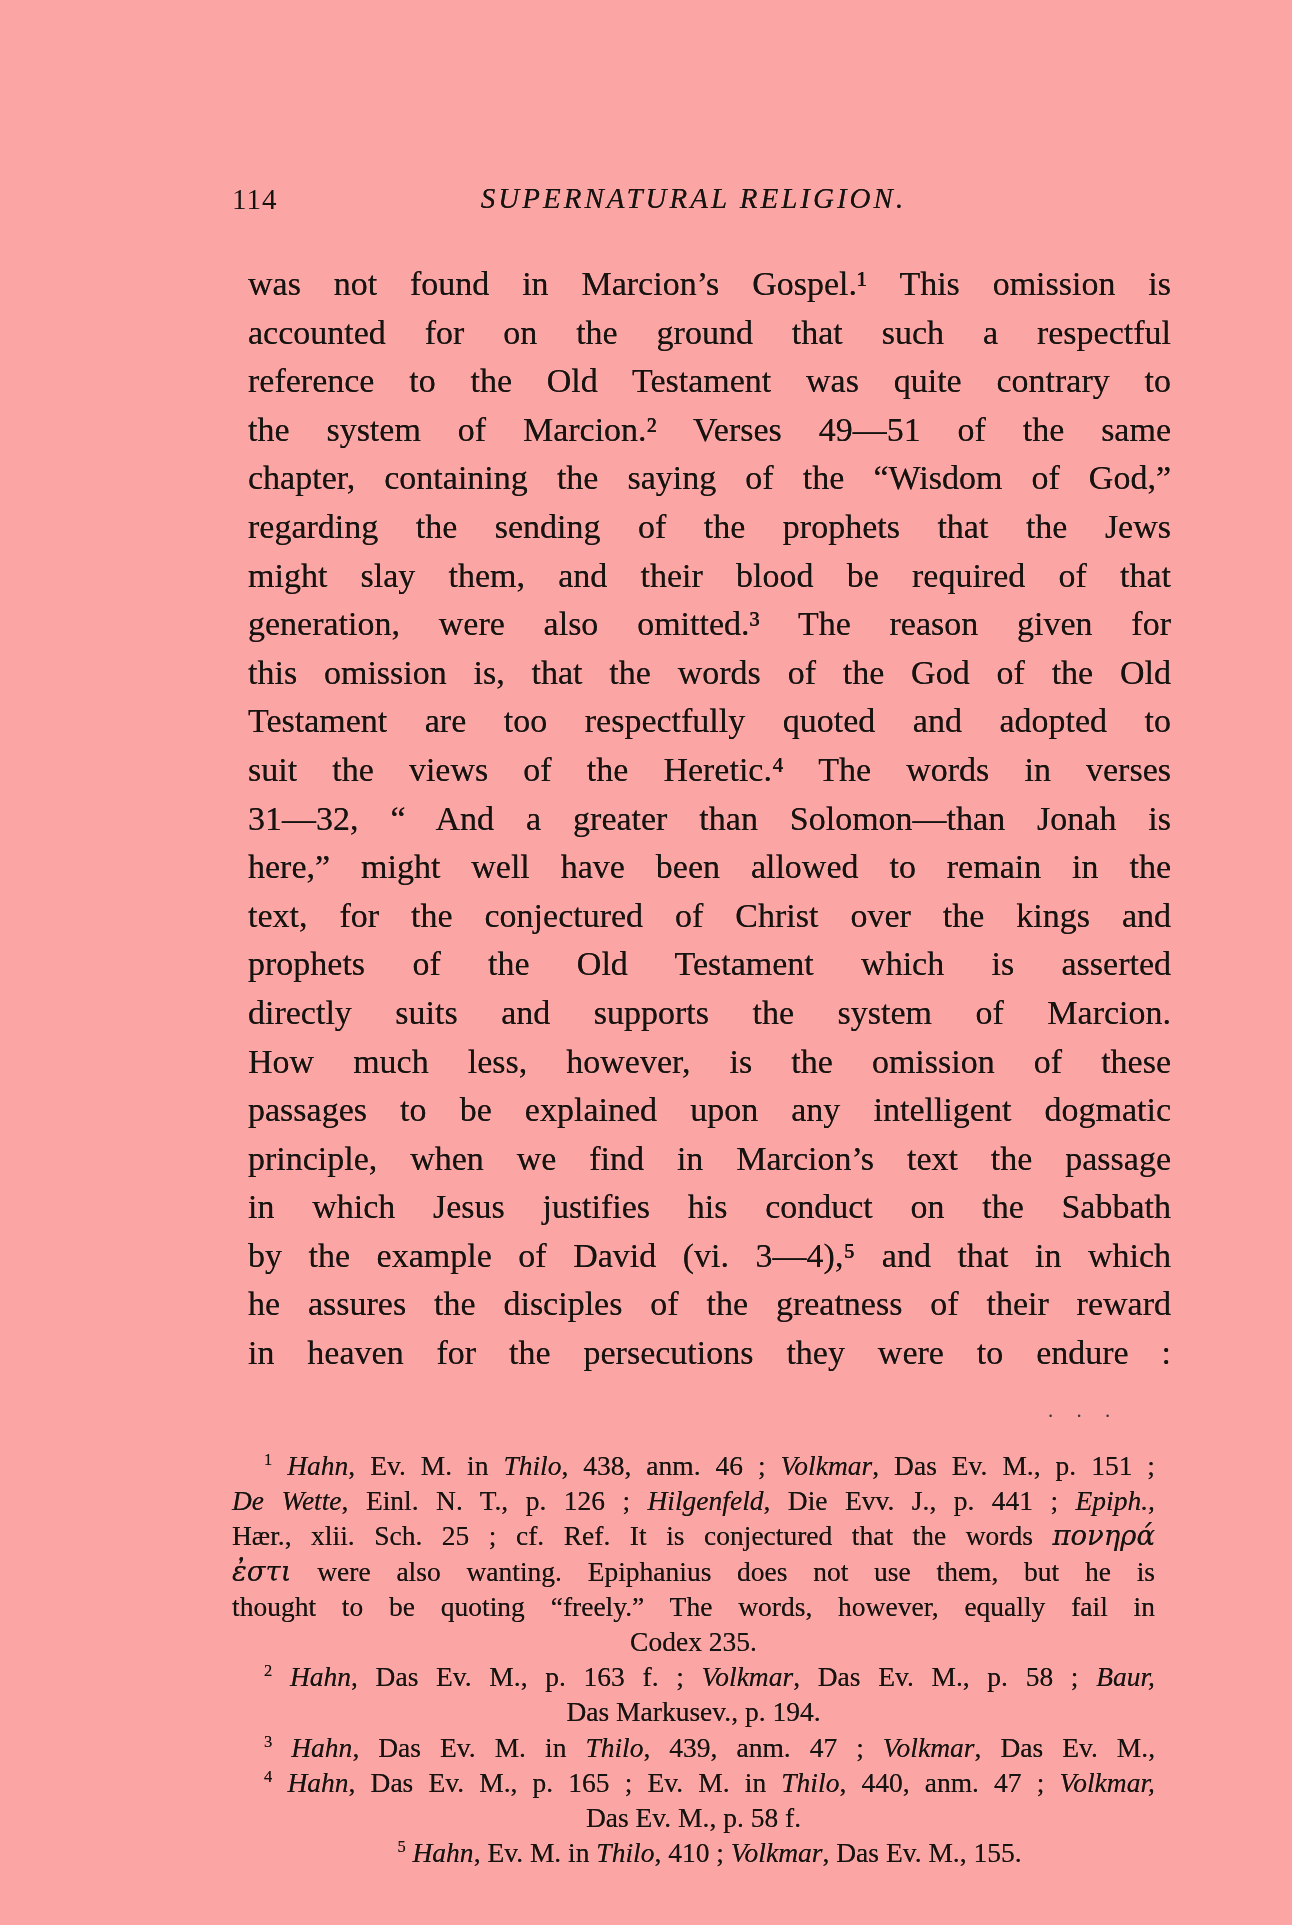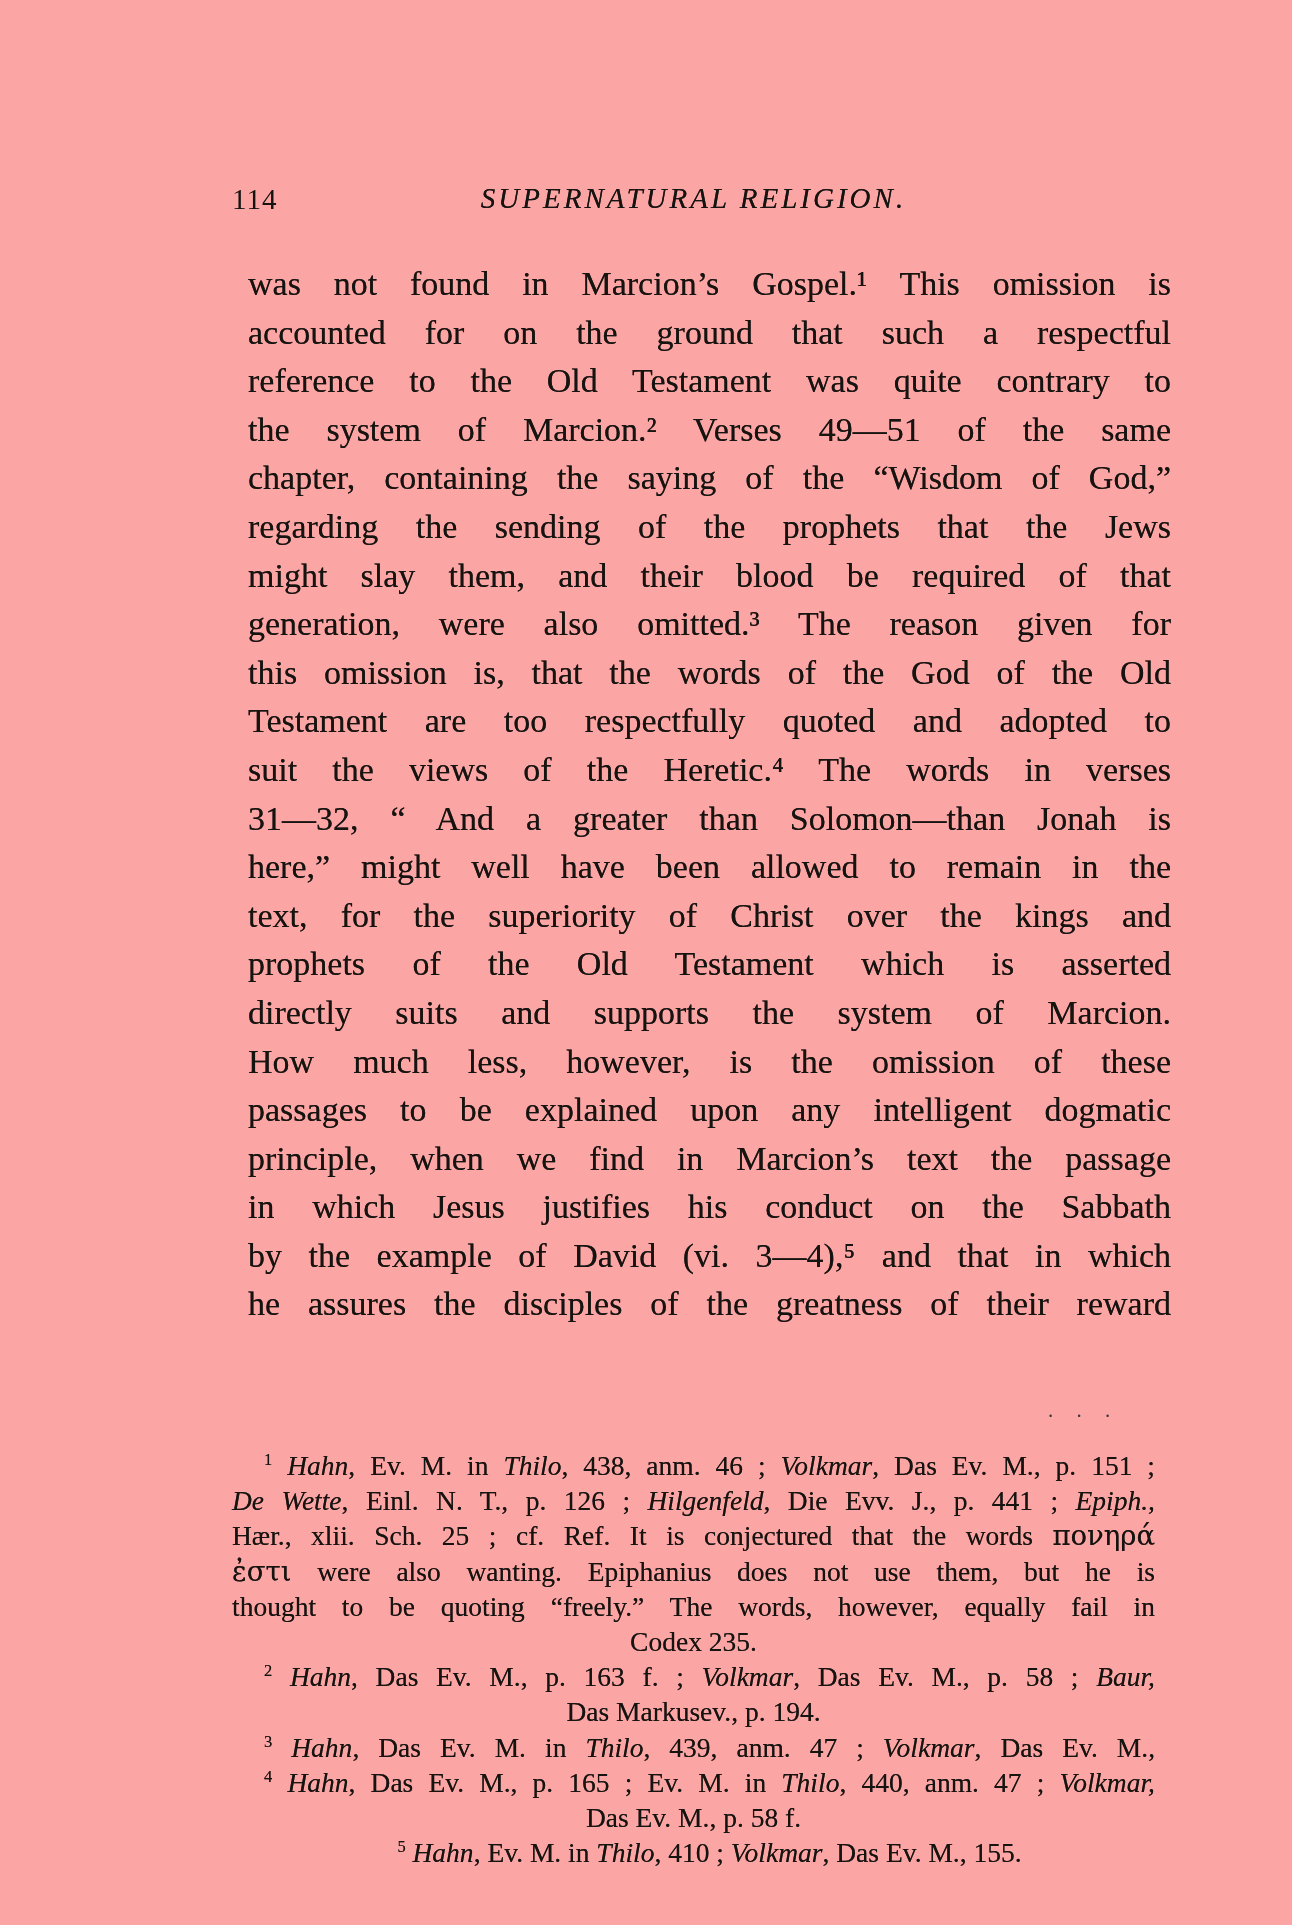--- a/index.html
+++ b/index.html
@@ -49,21 +49,21 @@
     height:35.2px;line-height:35.2px;
     text-align:center;
     text-shadow:0 0 0.4px rgba(0,0,0,.65);
   }
   .fline.just{
     text-align:justify;
     text-align-last:justify;
   }
   .fline.indent{text-indent:32px;}
   .fline .it{font-style:italic;}
-  .fline .gk{font-family:"DejaVu Serif",serif;}
+  .fline .gk{font-family:"DejaVu Serif",serif;font-style:italic;}
   .fline sup{
     font-size:0.6em;
     vertical-align:super;
     line-height:0;
   }
 </style>
 </head>
 <body>
 
 <div class="page">
@@ -79,29 +79,30 @@
       <div class="bline">the system of Marcion.²  Verses 49—51 of the same</div>
       <div class="bline">chapter, containing the saying of the “Wisdom of God,”</div>
       <div class="bline">regarding the sending of the prophets that the Jews</div>
       <div class="bline">might slay them, and their blood be required of that</div>
       <div class="bline">generation, were also omitted.³  The reason given for</div>
       <div class="bline">this omission is, that the words of the God of the Old</div>
       <div class="bline">Testament are too respectfully quoted and adopted to</div>
       <div class="bline">suit the views of the Heretic.⁴  The words in verses</div>
       <div class="bline">31—32, “ And a greater than Solomon—than Jonah is</div>
       <div class="bline">here,” might well have been allowed to remain in the</div>
-      <div class="bline">text, for the superiority of Christ over the kings and</div>
+      <div class="bline">text, for the conjectured of Christ over the kings and</div>
       <div class="bline">prophets of the Old Testament which is asserted</div>
       <div class="bline">directly suits and supports the system of Marcion.</div>
       <div class="bline">How much less, however, is the omission of these</div>
       <div class="bline">passages to be explained upon any intelligent dogmatic</div>
       <div class="bline">principle, when we find in Marcion’s text the passage</div>
       <div class="bline">in which Jesus justifies his conduct on the Sabbath</div>
       <div class="bline">by the example of David (vi. 3—4),⁵ and that in which</div>
       <div class="bline">he assures the disciples of the greatness of their reward</div>
+      <div class="bline">in heaven for the persecutions they were to endure :</div>
     </div>
 
   <div class="dots">. . .</div>
 
   <div class="fnotes">
       <div class="fline just indent"><sup>1</sup><span class="it"> Hahn</span><span>, Ev. M. in </span><span class="it">Thilo</span><span>, 438, anm. 46 ; </span><span class="it">Volkmar</span><span>, Das Ev. M., p. 151 ;</span></div>
       <div class="fline just"><span class="it">De Wette</span><span>, Einl. N. T., p. 126 ; </span><span class="it">Hilgenfeld</span><span>, Die Evv. J., p. 441 ; </span><span class="it">Epiph.,</span></div>
       <div class="fline just"><span>Hær., xlii. Sch. 25 ; cf. Ref.  It is conjectured that the words </span><span class="gk">πονηρά</span></div>
       <div class="fline just"><span class="gk">ἐστι</span><span> were also wanting.  Epiphanius does not use them, but he is</span></div>
       <div class="fline just"><span>thought to be quoting “freely.”  The words, however, equally fail in</span></div>

